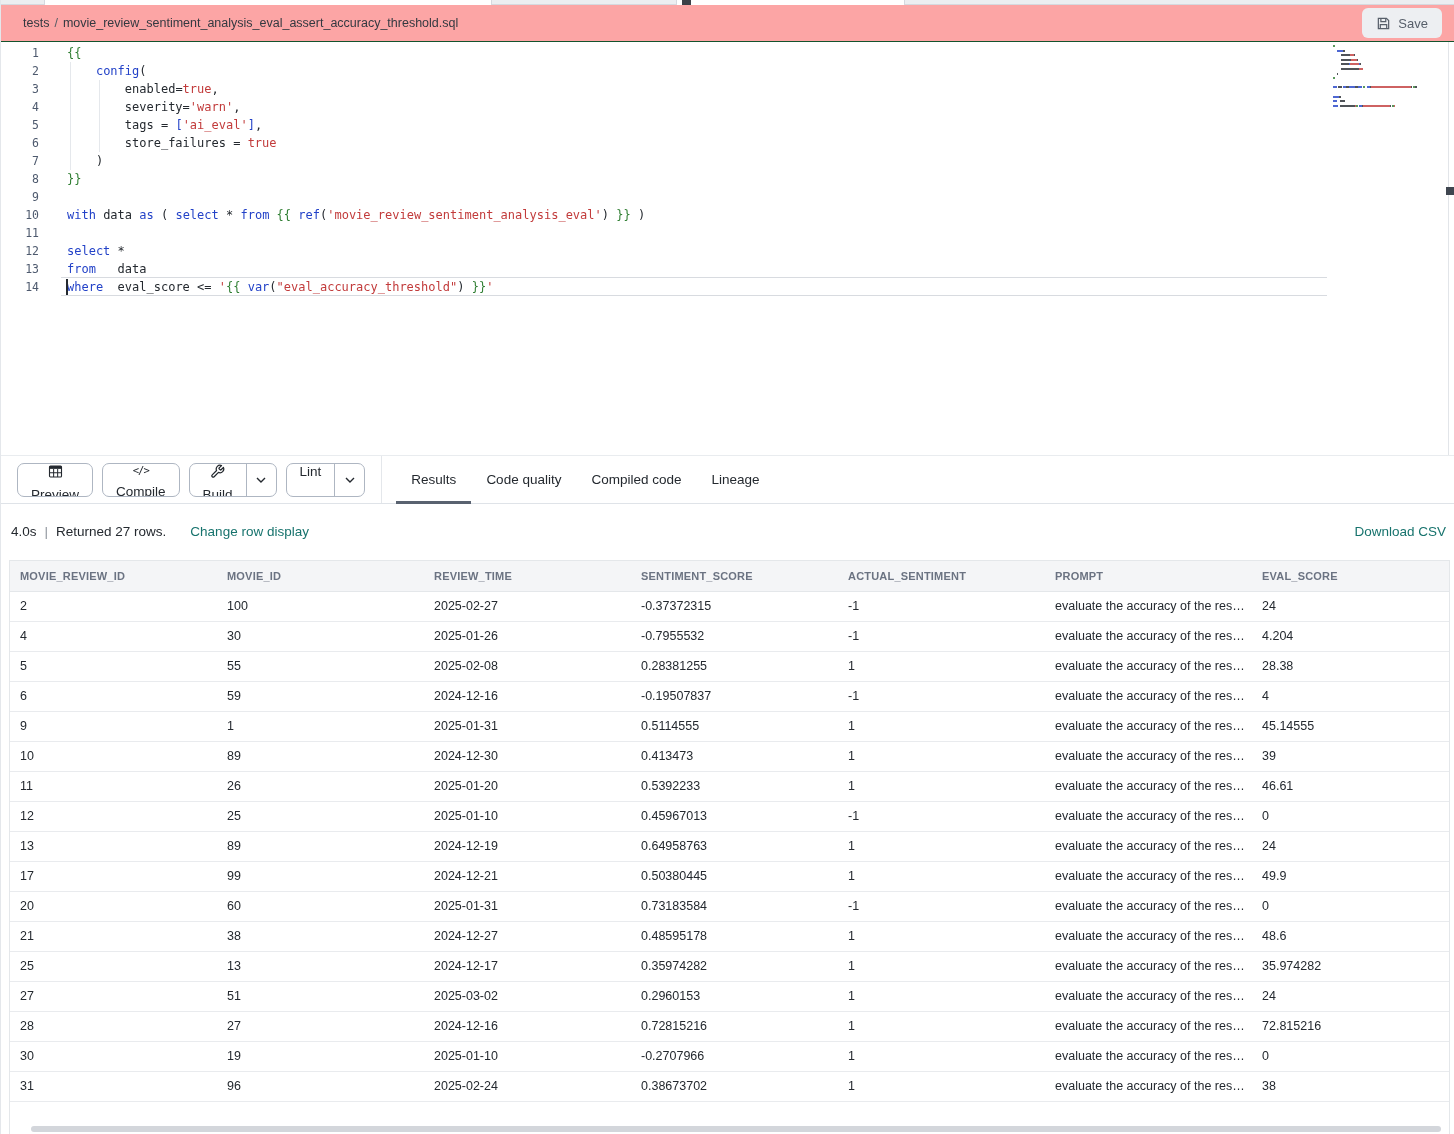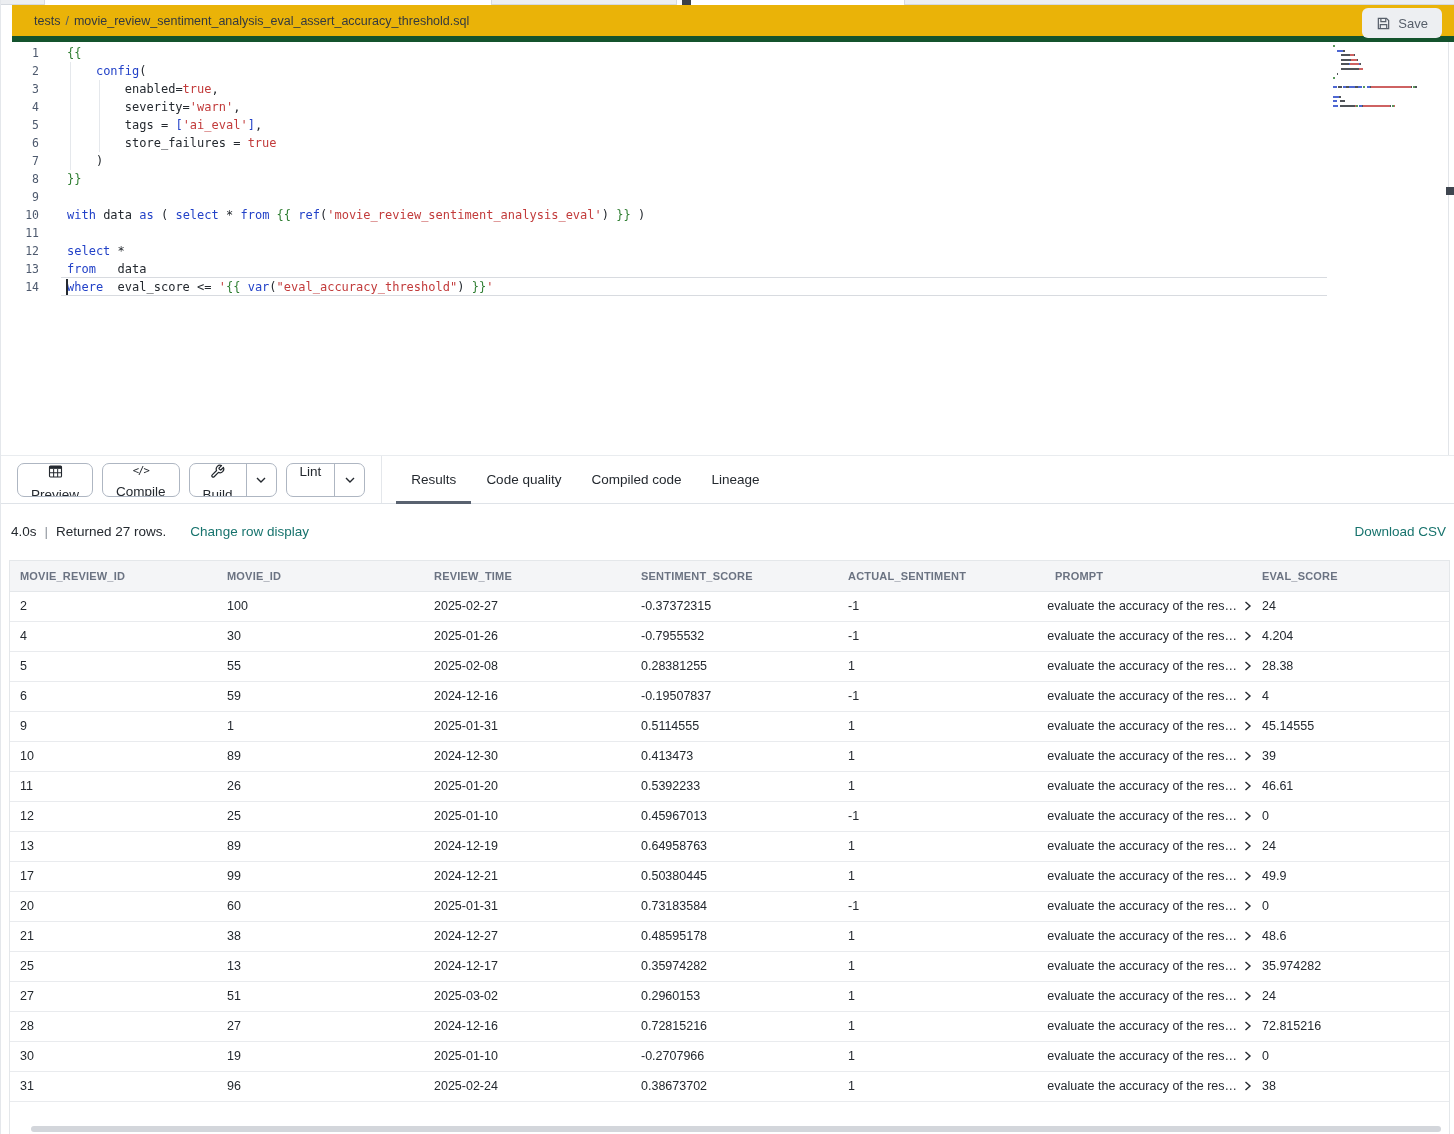--- a/index.html
+++ b/index.html
@@ -10,21 +10,21 @@
     border-left:1px solid #e4e7eb;
   }
   
   .tabstrip { position:absolute; top:0; left:0; right:0; height:5px; }
   .sliver { position:absolute; top:-3px; height:8px; background:#eceef1; border:1px solid #d5d9df; }
   .sliver.a { left:490px; width:186px; }
   .sliver.b { left:903px; right:-2px; }
   .sliver.c { left:-4px; width:48px; }
   .tab-favicon { position:absolute; left:681px; top:0; width:9px; height:6px; background:#3c4148; }
   
-  .header { position:absolute; top:5px; left:11px; right:0; height:37px; background:#eab308; border-bottom:6px solid #14532d; }
+  .header { position:absolute; top:5px; left:0; right:0; height:37px; background:#fca5a5; border-bottom:1px solid #14532d; }
   .breadcrumb { position:absolute; left:22px; top:50%; transform:translateY(-50%); font-size:12.5px; color:#333940; white-space:nowrap; }
   .breadcrumb .sep { margin:0 5px; color:#555c64; }
   .save-btn { position:absolute; right:12px; top:3px; height:30px; padding:0 14px; background:#edeff2;
     border:none; border-radius:6px; color:#575f6a; font-size:13px; font-family:inherit;
     display:flex; align-items:center; gap:7px; cursor:pointer; }
   
   .editor { position:absolute; top:42px; left:0; right:0; height:413px; background:#fff;
     font-family:"DejaVu Sans Mono", monospace; font-size:12px; }
   .code-lines { position:absolute; top:2px; left:0; right:0; }
   .code-line { position:relative; height:18px; line-height:18px; white-space:pre; padding-left:66px; }
@@ -71,21 +71,21 @@
   .infobar .change { margin-left:24px; }
   .infobar .download { margin-left:auto; margin-right:8px; }
   
   .results { position:absolute; top:560px; left:8px; width:1441px; bottom:0;
     border-top:1px solid #e4e7ea; border-left:1px solid #e4e7ea; border-right:1px solid #e4e7ea; overflow:hidden; }
   table { border-collapse:collapse; width:100%; table-layout:fixed; }
   thead th { height:30px; background:#f4f5f7; color:#6b7382; font-size:11px; text-align:left;
     padding:0 0 0 10px; font-weight:700; letter-spacing:.2px; border-bottom:1px solid #e4e7ea; white-space:nowrap; }
   tbody td { height:30px; font-size:12.5px; color:#24292f; padding:0 0 0 10px;
     border-bottom:1px solid #e9ebee; white-space:nowrap; overflow:hidden; }
-  .prompt-cell { display:flex; align-items:center; gap:7px;justify-content:flex-end; }
+  .prompt-cell { display:flex; align-items:center; gap:7px; }
   .prompt-cell svg { flex:none; }
   .hscrollbar { position:absolute; left:30px; bottom:2px; width:1410px; height:6px; background:#d3d6db; border-radius:3px; }
   svg { display:block; }
 </style>
 </head>
 <body>
 
 <div class="tabstrip">
   <div class="sliver c"></div>
   <div class="sliver a"></div>

